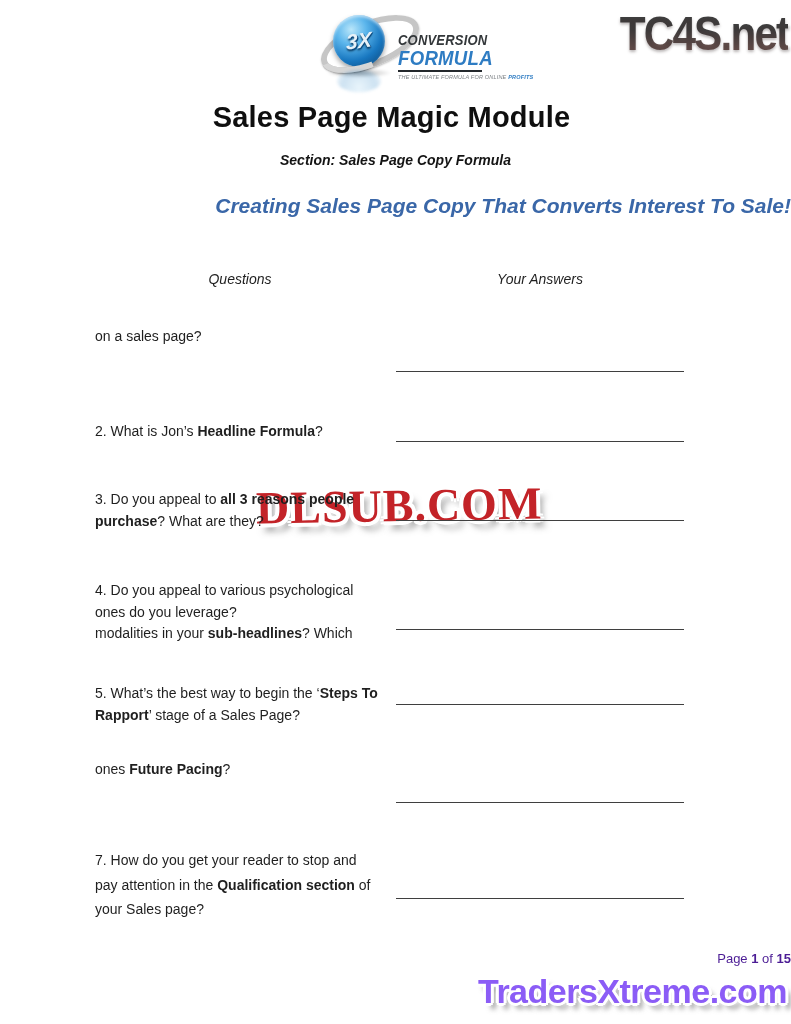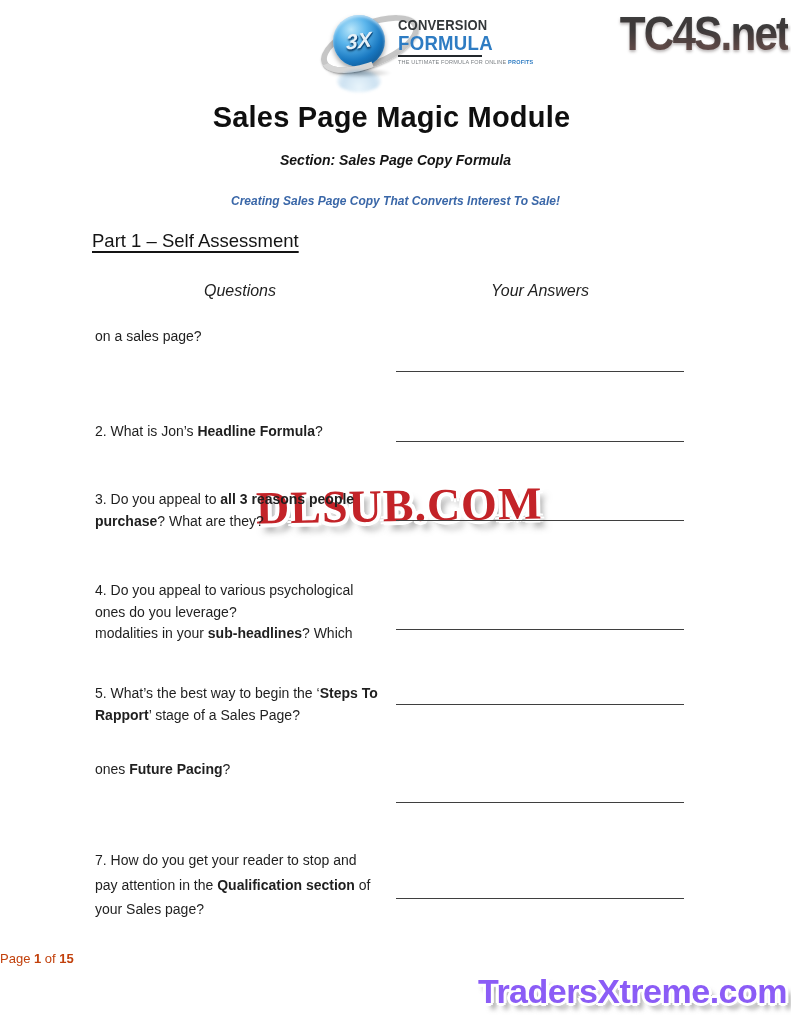--- a/index.html
+++ b/index.html
@@ -29,21 +29,21 @@
   }
   .sphere-reflect{
     position:absolute;left:19px;top:62px;width:44px;height:22px;border-radius:50%;
     background:radial-gradient(circle at 50% 80%, #9fd4f2 0%, #1f7dc2 60%, transparent 100%);
     opacity:.22;filter:blur(1.5px);
   }
   .logo-shadow{
     position:absolute;left:8px;top:60px;width:66px;height:10px;border-radius:50%;
     background:radial-gradient(#00000055,transparent 70%);filter:blur(1px);
   }
-  .brand{position:absolute;left:80px;top:8px;width:92px;}
+  .brand{position:absolute;left:80px;top:23px;width:92px;font-style:italic;}
   .brand-conversion{
     font-size:14px;font-weight:700;color:#33373a;letter-spacing:.2px;white-space:nowrap;
     transform:scaleX(.93) scaleY(1.08);transform-origin:left top;
   }
   .brand-formula{
     font-size:20px;font-weight:700;color:#2e7cc3;letter-spacing:.3px;white-space:nowrap;
     transform:scaleX(.93) scaleY(1.05);transform-origin:left top;margin-top:-1px;
   }
   .brand-rule{width:84px;height:2px;background:#23282c;margin:1px 0 2px 0;}
   .brand-tagline{font-size:5.5px;color:#7a7f83;letter-spacing:.2px;white-space:nowrap;}
@@ -79,33 +79,33 @@
     text-shadow:
       -2px -2px 0 #fff,2px -2px 0 #fff,-2px 2px 0 #fff,2px 2px 0 #fff,
       -3px 0 0 #fff,3px 0 0 #fff,0 -3px 0 #fff,0 3px 0 #fff,
       5px 6px 5px rgba(90,90,90,.6);
   }
   
   .title{position:absolute;left:0;right:8px;top:101px;text-align:center;
     font-size:29px;font-weight:700;color:#0f0f0f;letter-spacing:.2px;}
   .section{position:absolute;left:0;right:0;top:152px;text-align:center;
     font-size:14px;font-weight:700;font-style:italic;color:#141414;}
-  .blue-tagline{position:absolute;left:0;right:0;top:194px;text-align:center;
-    font-size:12px;font-weight:700;font-style:italic;color:#3a67a8;}
+  .blue-tagline{position:absolute;left:0;right:0;top:194px;text-align:right;
+    font-size:21px;font-weight:700;font-style:italic;color:#3a67a8;}
   .part-heading{position:absolute;left:92px;top:230px;font-size:18.5px;color:#141414;
     text-decoration:underline;text-underline-offset:4px;text-decoration-thickness:1.5px;}
-  .col-header{position:absolute;top:282px;font-size:16px;font-style:italic;color:#1f1f1f;text-align:center;}
+  .col-header{position:absolute;top:271px;font-size:14px;font-style:italic;color:#1f1f1f;text-align:center;}
   .col-header.q{left:95px;width:290px;}
   .col-header.a{left:396px;width:288px;}
   
   .question{position:absolute;left:95px;width:320px;font-size:14px;color:#1f1f1f;}
   .qline{white-space:nowrap;}
   .answer-line{position:absolute;left:396px;width:288px;height:0;border-top:1.5px solid #3f3f3f;}
   
-  .footer{position:absolute;left:0;right:0;top:951px;text-align:left;font-size:13px;color:#c2410c;}
+  .footer{position:absolute;left:0;right:0;top:951px;text-align:right;font-size:13px;color:#4c1d95;}
   b,.b{font-weight:700;}
 </style>
 </head>
 <body>
 
 <div class="page">
 
   <div class="logo">
     <div class="ring-back"></div>
     <div class="logo-shadow"></div>
@@ -122,21 +122,20 @@
     </div>
   </div>
 
   <div class="wm-top">TC4S.net</div>
   <div class="wm-center">DLSUB.COM</div>
   <div class="wm-bottom">TradersXtreme.com</div>
 
   <div class="title">Sales Page Magic Module</div>
   <div class="section">Section: Sales Page Copy Formula</div>
   <div class="blue-tagline">Creating Sales Page Copy That Converts Interest To Sale!</div>
-  <div class="part-heading">Part 1 – Self Assessment</div>
 
   <div class="col-header q">Questions</div>
   <div class="col-header a">Your Answers</div>
 
   <div>
       <div class="question" style="top: 326px; line-height: 21.5px;">
         <div class="qline"><span>on a sales page?</span></div>
       </div>
       <div class="question" style="top: 421px; line-height: 21.5px;">
         <div class="qline"><span>2. What is Jon’s </span><span class="b">Headline Formula</span><span>?</span></div>

